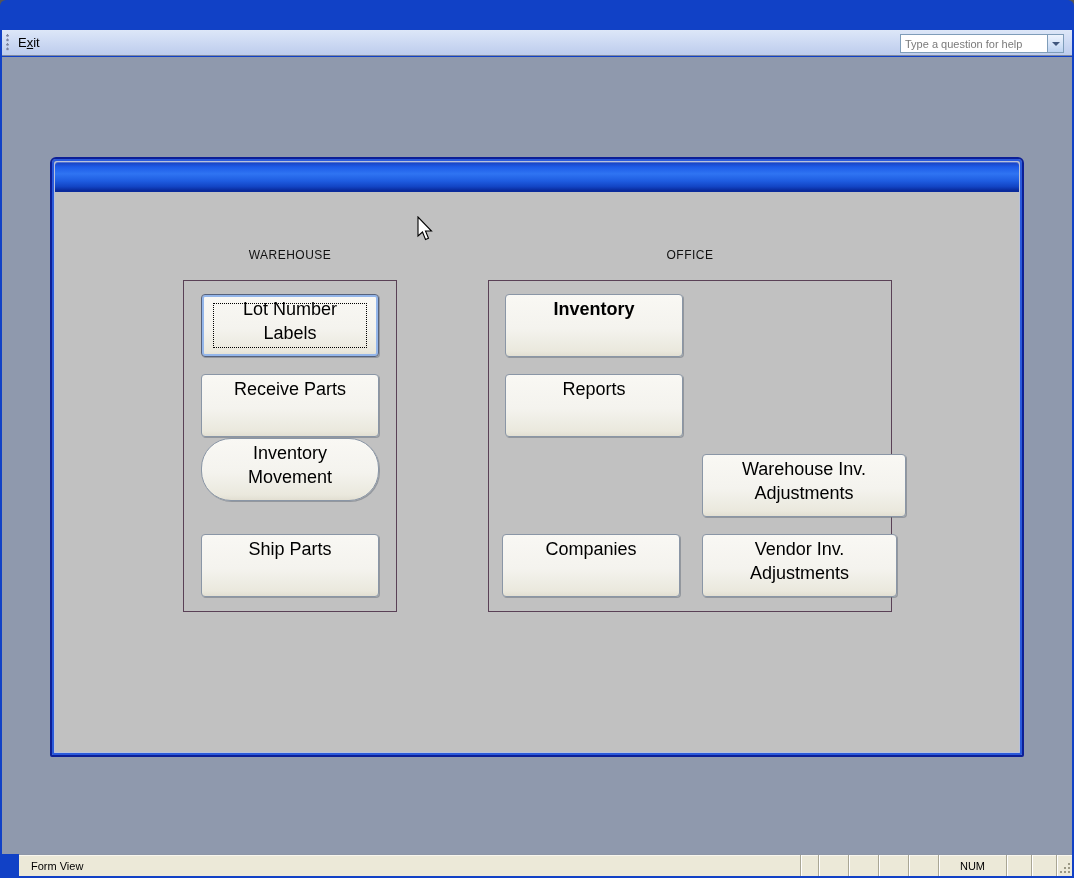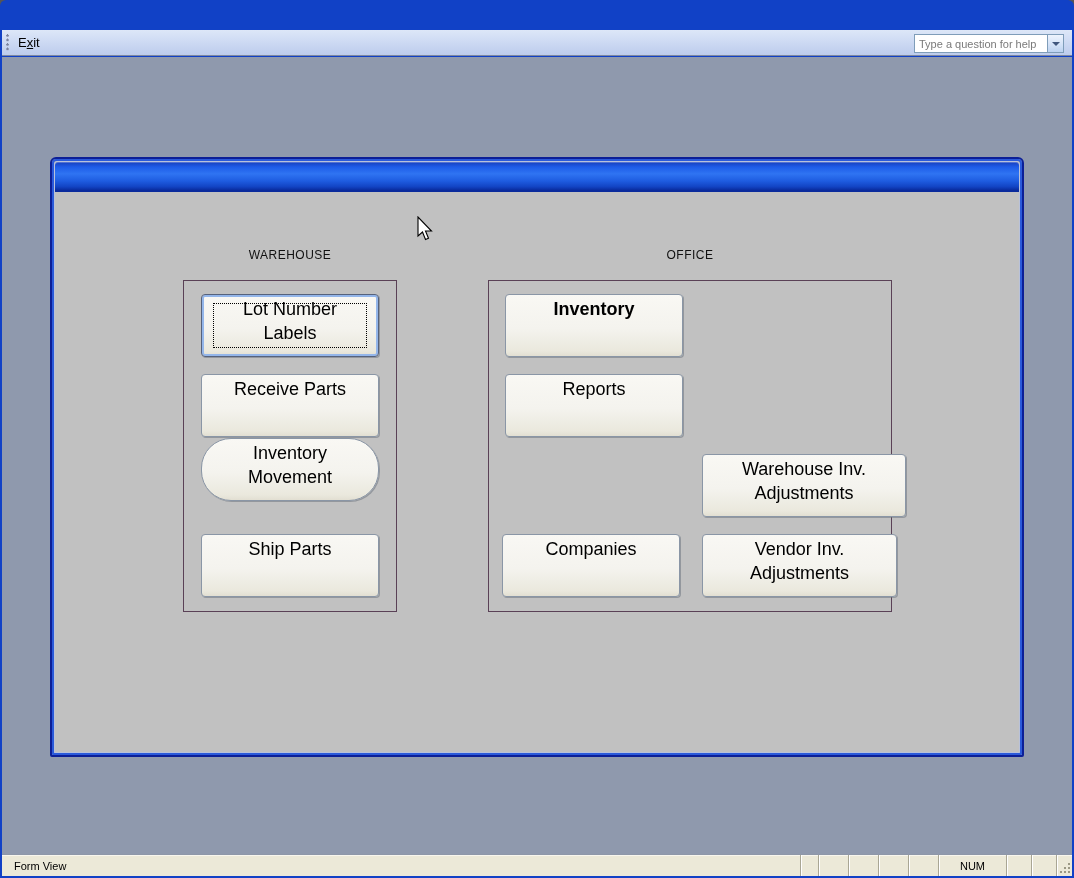--- a/index.html
+++ b/index.html
@@ -53,21 +53,21 @@
   .menu-grip {
     width:4px; height:18px; margin-left:4px;
     background:radial-gradient(circle at 1.5px 1.5px, #7b84a0 1.1px, transparent 1.4px);
     background-size:4px 4.5px; background-repeat:repeat-y;
   }
   .menu-item {
     font-size:13px; color:#000; padding:4px 8px 5px 8px; cursor:default;
   }
   .menu-item u { text-decoration:underline; }
   .help-combo {
-    position:absolute; right:8px; top:4px; width:150px; height:19px;
+    position:absolute; right:8px; top:4px; width:164px; height:19px;
     background:#fff; border:1px solid #7f9db9; display:flex; align-items:stretch;
   }
   .help-input {
     flex:1; border:0; outline:none; font-family:"Liberation Sans",sans-serif;
     font-size:11px; padding:0 4px; color:#444; min-width:0;
   }
   .help-input::placeholder { color:#7a7a7a; opacity:1; }
   .combo-arrow-btn {
     width:16px; border-left:1px solid #7f9db9; position:relative; cursor:pointer;
     background:linear-gradient(180deg,#eef4fd 0%,#d2e1f7 60%,#bcd2f0 100%);
@@ -125,21 +125,21 @@
     border:1px solid #56627c;
     box-shadow:inset 0 0 0 2px #94b6ea, 1px 1px 0 rgba(110,116,128,.55);
   }
   .focus-rect {
     position:absolute; left:11px; right:11px; top:8px; bottom:8px;
     border:1px dotted #000; pointer-events:none;
   }
 
   
   .statusbar {
-    position:absolute; left:2px; right:2px; bottom:2px; height:22px;
+    position:absolute; left:19px; right:2px; bottom:2px; height:22px;
     background:#ece9d8; border-top:1px solid #8e97a8;
     box-shadow:inset 0 1px 0 #f8f6ee;
     display:flex; align-items:stretch; font-size:11px; color:#000;
   }
   .sb-main { flex:1; display:flex; align-items:center; padding-left:12px; }
   .sb-pane {
     border-left:1px solid #a9a694; box-shadow:inset 1px 0 0 #ffffff;
     display:flex; align-items:center; justify-content:center;
   }
   .sb-grip { position:relative; width:16px; }

